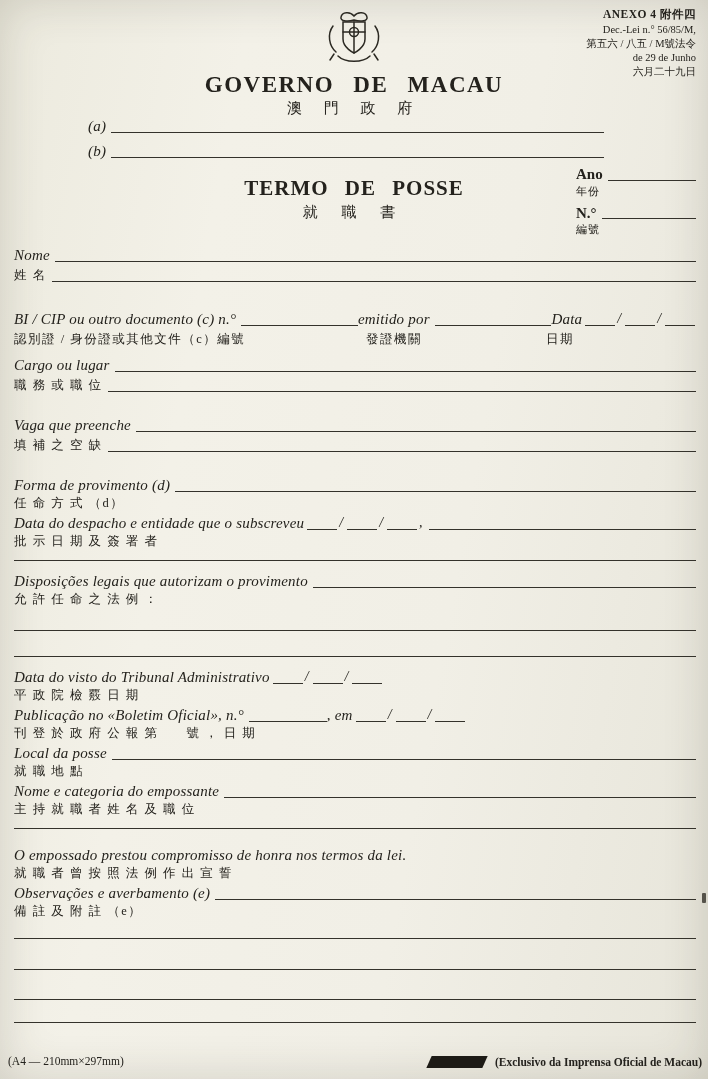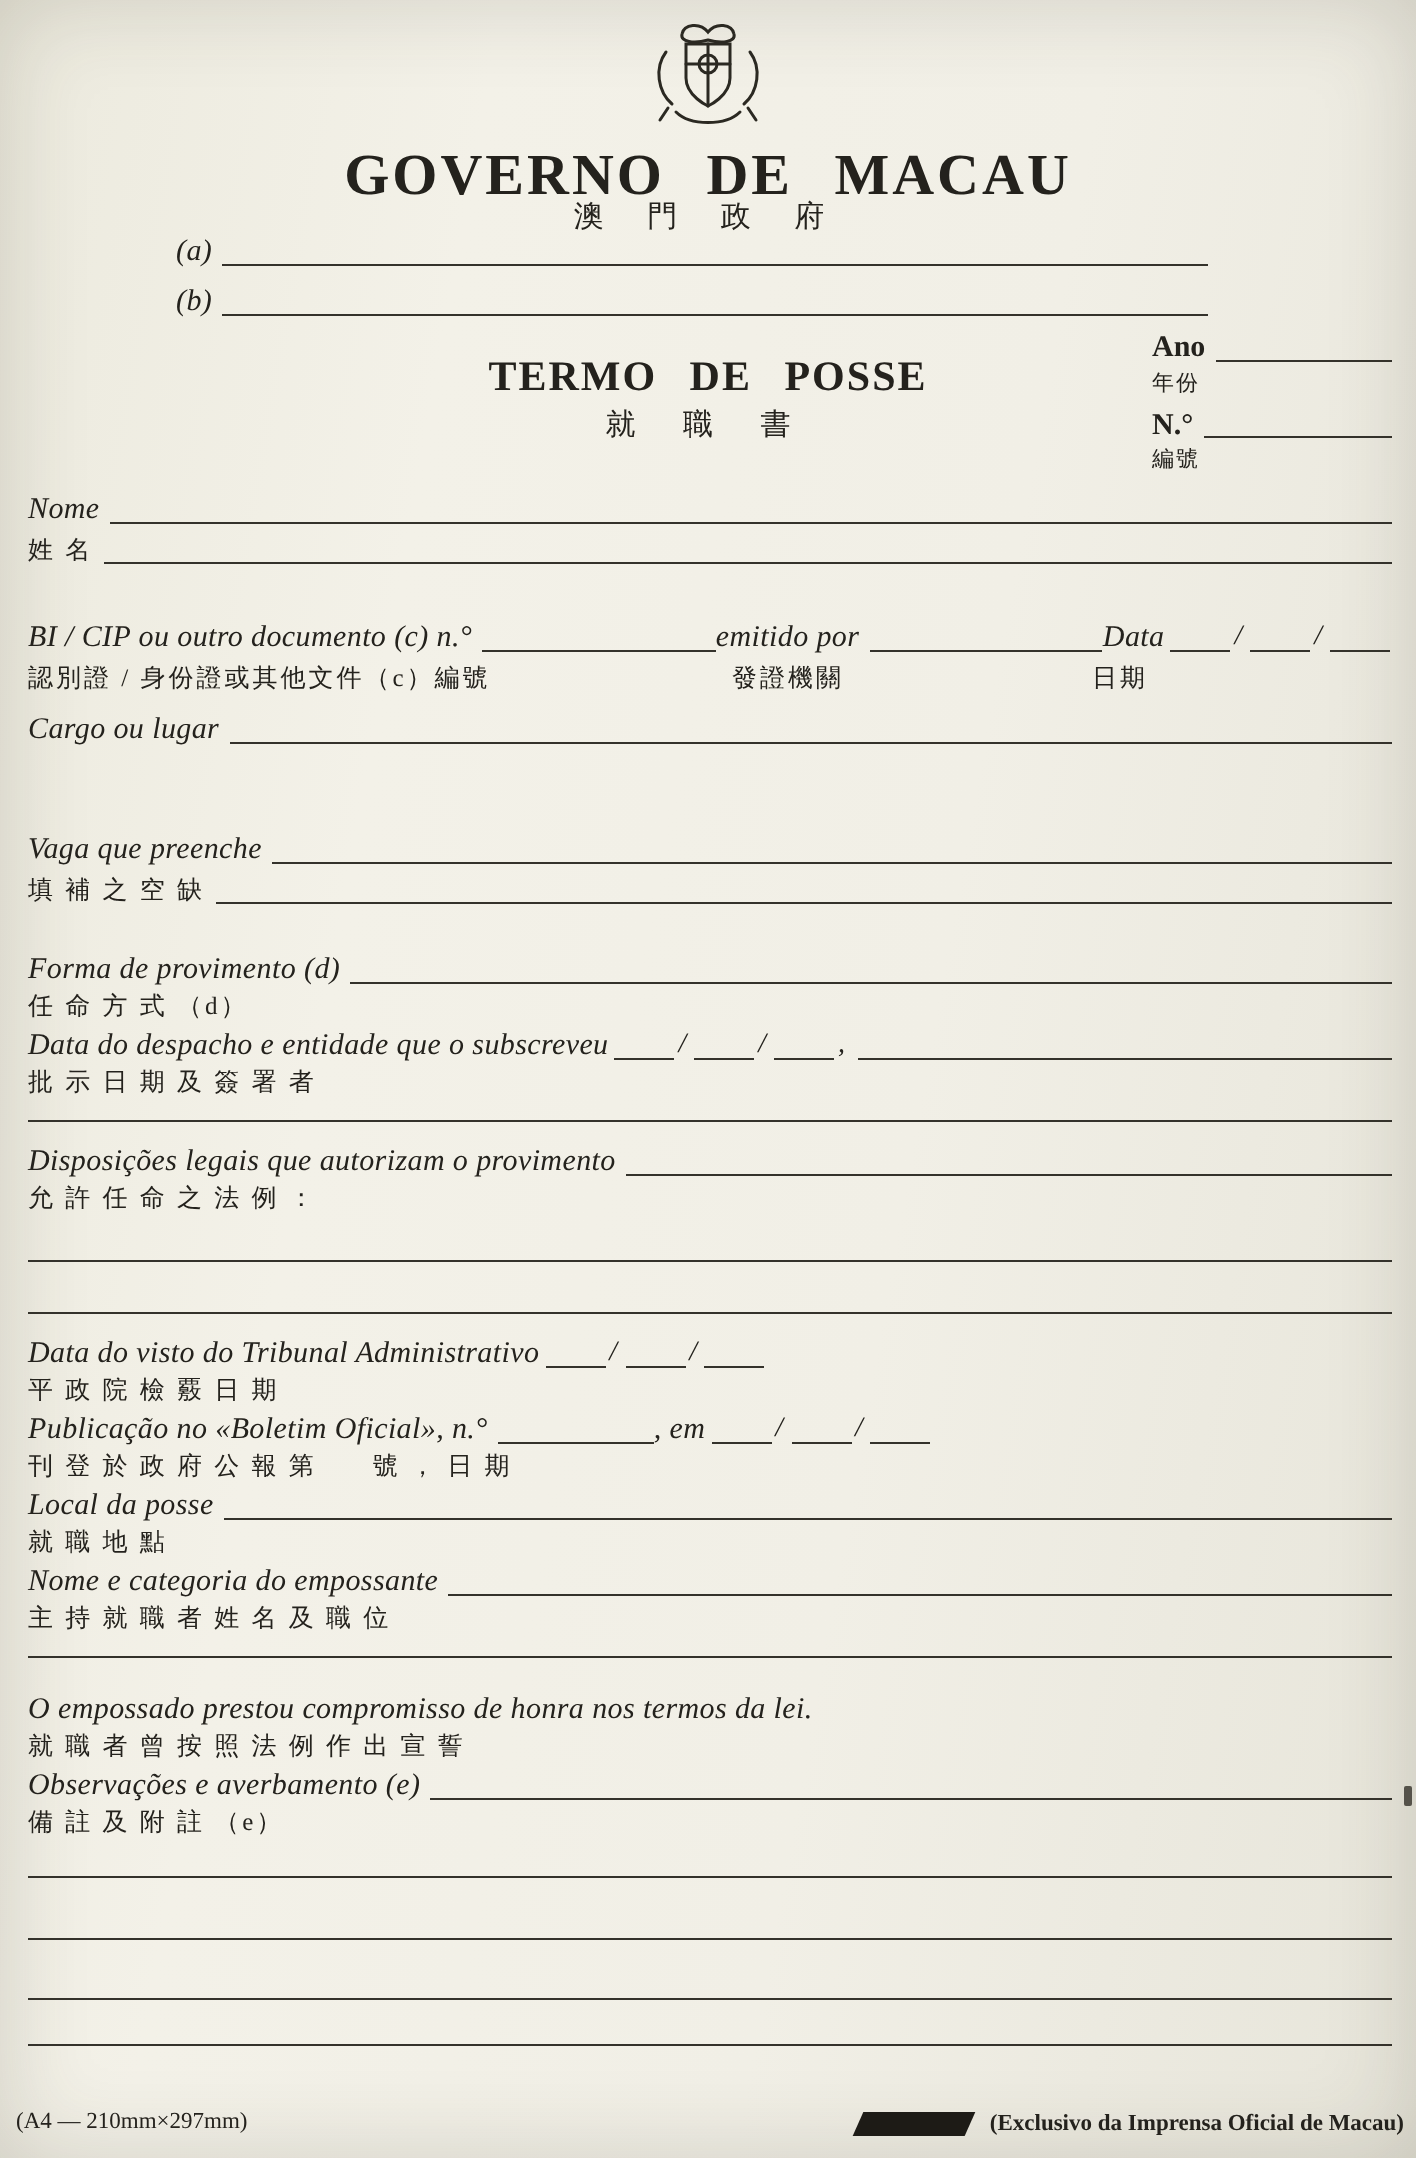--- a/index.html
+++ b/index.html
@@ -12,21 +12,21 @@
     color:#24221d;
     font-family:"Liberation Serif","DejaVu Serif",serif;
     overflow:hidden;
     box-shadow:inset 0 0 45px rgba(60,55,40,.18);
   }
   .abs { position:absolute; }
   .annex { top:7px; right:12px; text-align:right; line-height:1.35; }
   .annex .a1 { font-weight:bold; font-size:11.5px; letter-spacing:.5px; }
   .annex .a2 { font-size:10.5px; }
   .crest-wrap { top:10px; left:0; right:0; display:flex; justify-content:center; }
-  .gov-pt { top:72px; left:0; right:0; text-align:center; font-size:29px; font-weight:bold; letter-spacing:1.5px; word-spacing:12px; }
+  .gov-pt { top:72px; left:0; right:0; text-align:center; font-size:23px; font-weight:bold; letter-spacing:1.5px; word-spacing:12px; }
   .gov-zh { top:99px; left:0; right:0; text-align:center; font-size:15px; letter-spacing:9px; }
   .doc-title { top:176px; left:0; right:0; text-align:center; font-size:21px; font-weight:bold; letter-spacing:1px; word-spacing:10px; }
   .doc-title-zh { top:203px; left:0; right:0; text-align:center; font-size:15px; letter-spacing:10px; }
   .row { position:absolute; left:14px; right:12px; display:flex; align-items:flex-end; }
   .pt-label { font-style:italic; font-size:15px; white-space:nowrap; letter-spacing:.2px; line-height:1.2; }
   .zh-label { font-size:12.5px; white-space:nowrap; letter-spacing:1.5px; line-height:1.25; }
   .fill { flex:1 1 auto; border-bottom:1px solid #34322b; margin:0 0 2px 5px; height:13px; min-width:40px; }
   .fill.short { flex:0 0 auto; }
   .slot { width:30px; flex:0 0 auto; border-bottom:1px solid #34322b; margin:0 1px 2px 3px; height:13px; }
   .sep { font-style:italic; font-size:14px; margin:0 1px; line-height:1.2; }
@@ -40,20 +40,27 @@
   .footer-right { bottom:11px; right:6px; display:flex; }
   .ink-wedge { display:inline-block; width:56px; height:12px; background:#1d1b16; transform:skewX(-24deg); margin-right:10px; }
   .footer-right-text { font-weight:bold; font-size:11.5px; }
   .speck { position:absolute; right:2px; top:893px; width:4px; height:10px; background:#55524a; border-radius:1px; }
 </style>
 </head>
 <body>
 
 <div class="page">
 
+  <div class="abs annex">
+    <div class="a1">ANEXO 4  附件四</div>
+    <div class="a2">Dec.-Lei n.° 56/85/M,</div>
+    <div class="a2">第五六 / 八五 / M號法令</div>
+    <div class="a2">de 29 de Junho</div>
+    <div class="a2">六月二十九日</div>
+  </div>
 
   <div class="abs crest-wrap">
     <svg width="66" height="58" viewBox="0 0 66 58">
       <g fill="none" stroke="#2b2922" stroke-width="1.5" stroke-linecap="round">
         <path d="M33 6 C29 1 21 2 20 7 C19 11 26 12 33 10 C40 12 47 11 46 7 C45 2 37 1 33 6 Z"></path>
         <path d="M12 16 C6 24 8 36 15 42"></path>
         <path d="M54 16 C60 24 58 36 51 42"></path>
         <path d="M22 12 h22 v17 c0 9 -11 14 -11 14 s-11 -5 -11 -14 Z"></path>
         <circle cx="33" cy="22" r="4.5"></circle>
         <path d="M33 12 v31 M22 22 h22"></path>
@@ -115,20 +122,24 @@
   <div class="row" style="top:332px;">
     <span class="zh-label" style="width:352px;">認別證 / 身份證或其他文件（c）編號</span>
     <span class="zh-label" style="width:180px;">發證機關</span>
     <span class="zh-label">日期</span>
   </div>
 
   <div class="row" style="top:356px;">
     <span class="pt-label">Cargo ou lugar</span>
     <span class="fill"></span>
   </div>
+  <div class="row" style="top:378px;">
+    <span class="zh-label">職 務 或 職 位</span>
+    <span class="fill"></span>
+  </div>
 
   <div class="row" style="top:416px;">
     <span class="pt-label">Vaga que preenche</span>
     <span class="fill"></span>
   </div>
   <div class="row" style="top:438px;">
     <span class="zh-label">填 補 之 空 缺</span>
     <span class="fill"></span>
   </div>
 

